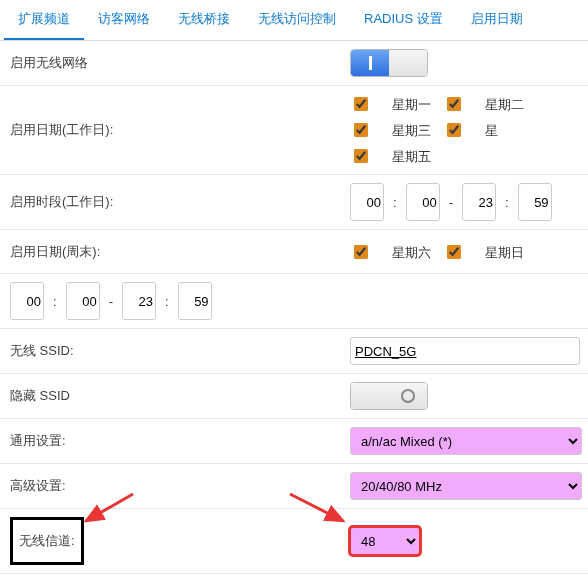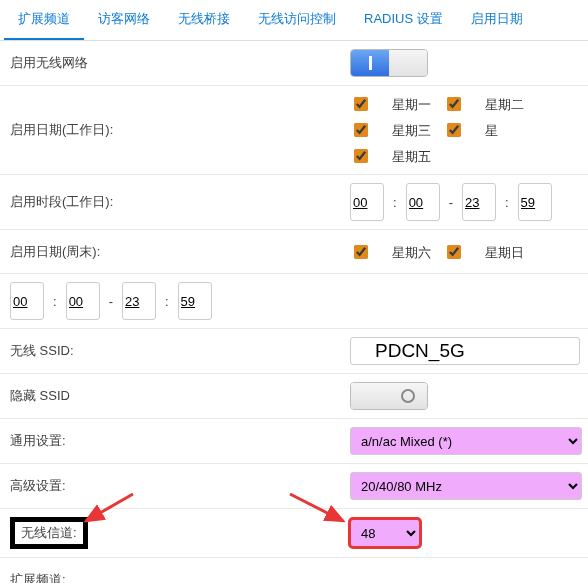--- a/index.html
+++ b/index.html
@@ -86,46 +86,46 @@
   }
   .chk input {
     accent-color: #e08a1e;
     width: 14px; height: 14px;
   }
   .timebox {
     width: 34px;
     height: 38px;
     border: 1px solid #ccc;
     border-radius: 3px;
-    text-align: left;
-    font-size: 13px;
-    text-decoration: underline;
+    text-align: right;
+    font-size: 13px;
   }
   .colon, .dash { padding: 0 3px; }
   .txt {
     width: 230px;
     height: 28px;
     border: 1px solid #ccc;
     border-radius: 3px;
-    padding: 0 24px;
-    font-size: 19px;
+    padding: 0 4px;
+    font-size: 13px;
+    text-decoration: underline;
   }
   .sel {
     width: 232px;
     height: 28px;
     border: 1px solid #ccc;
     border-radius: 3px;
     padding: 0 6px;
     font-size: 13px;
     background: #f0abfc;
   }
   .highlight-label {
     display: inline-block;
-    border: 5px solid #000000;
-    padding: 2px 6px;
+    border: 3px solid #000000;
+    padding: 12px 6px;
   }
   .highlight-sel {
     outline: 3px solid #e83535;
     outline-offset: -1px;
   }
   .arrow {
     position: absolute;
     pointer-events: none;
   }
 </style>

